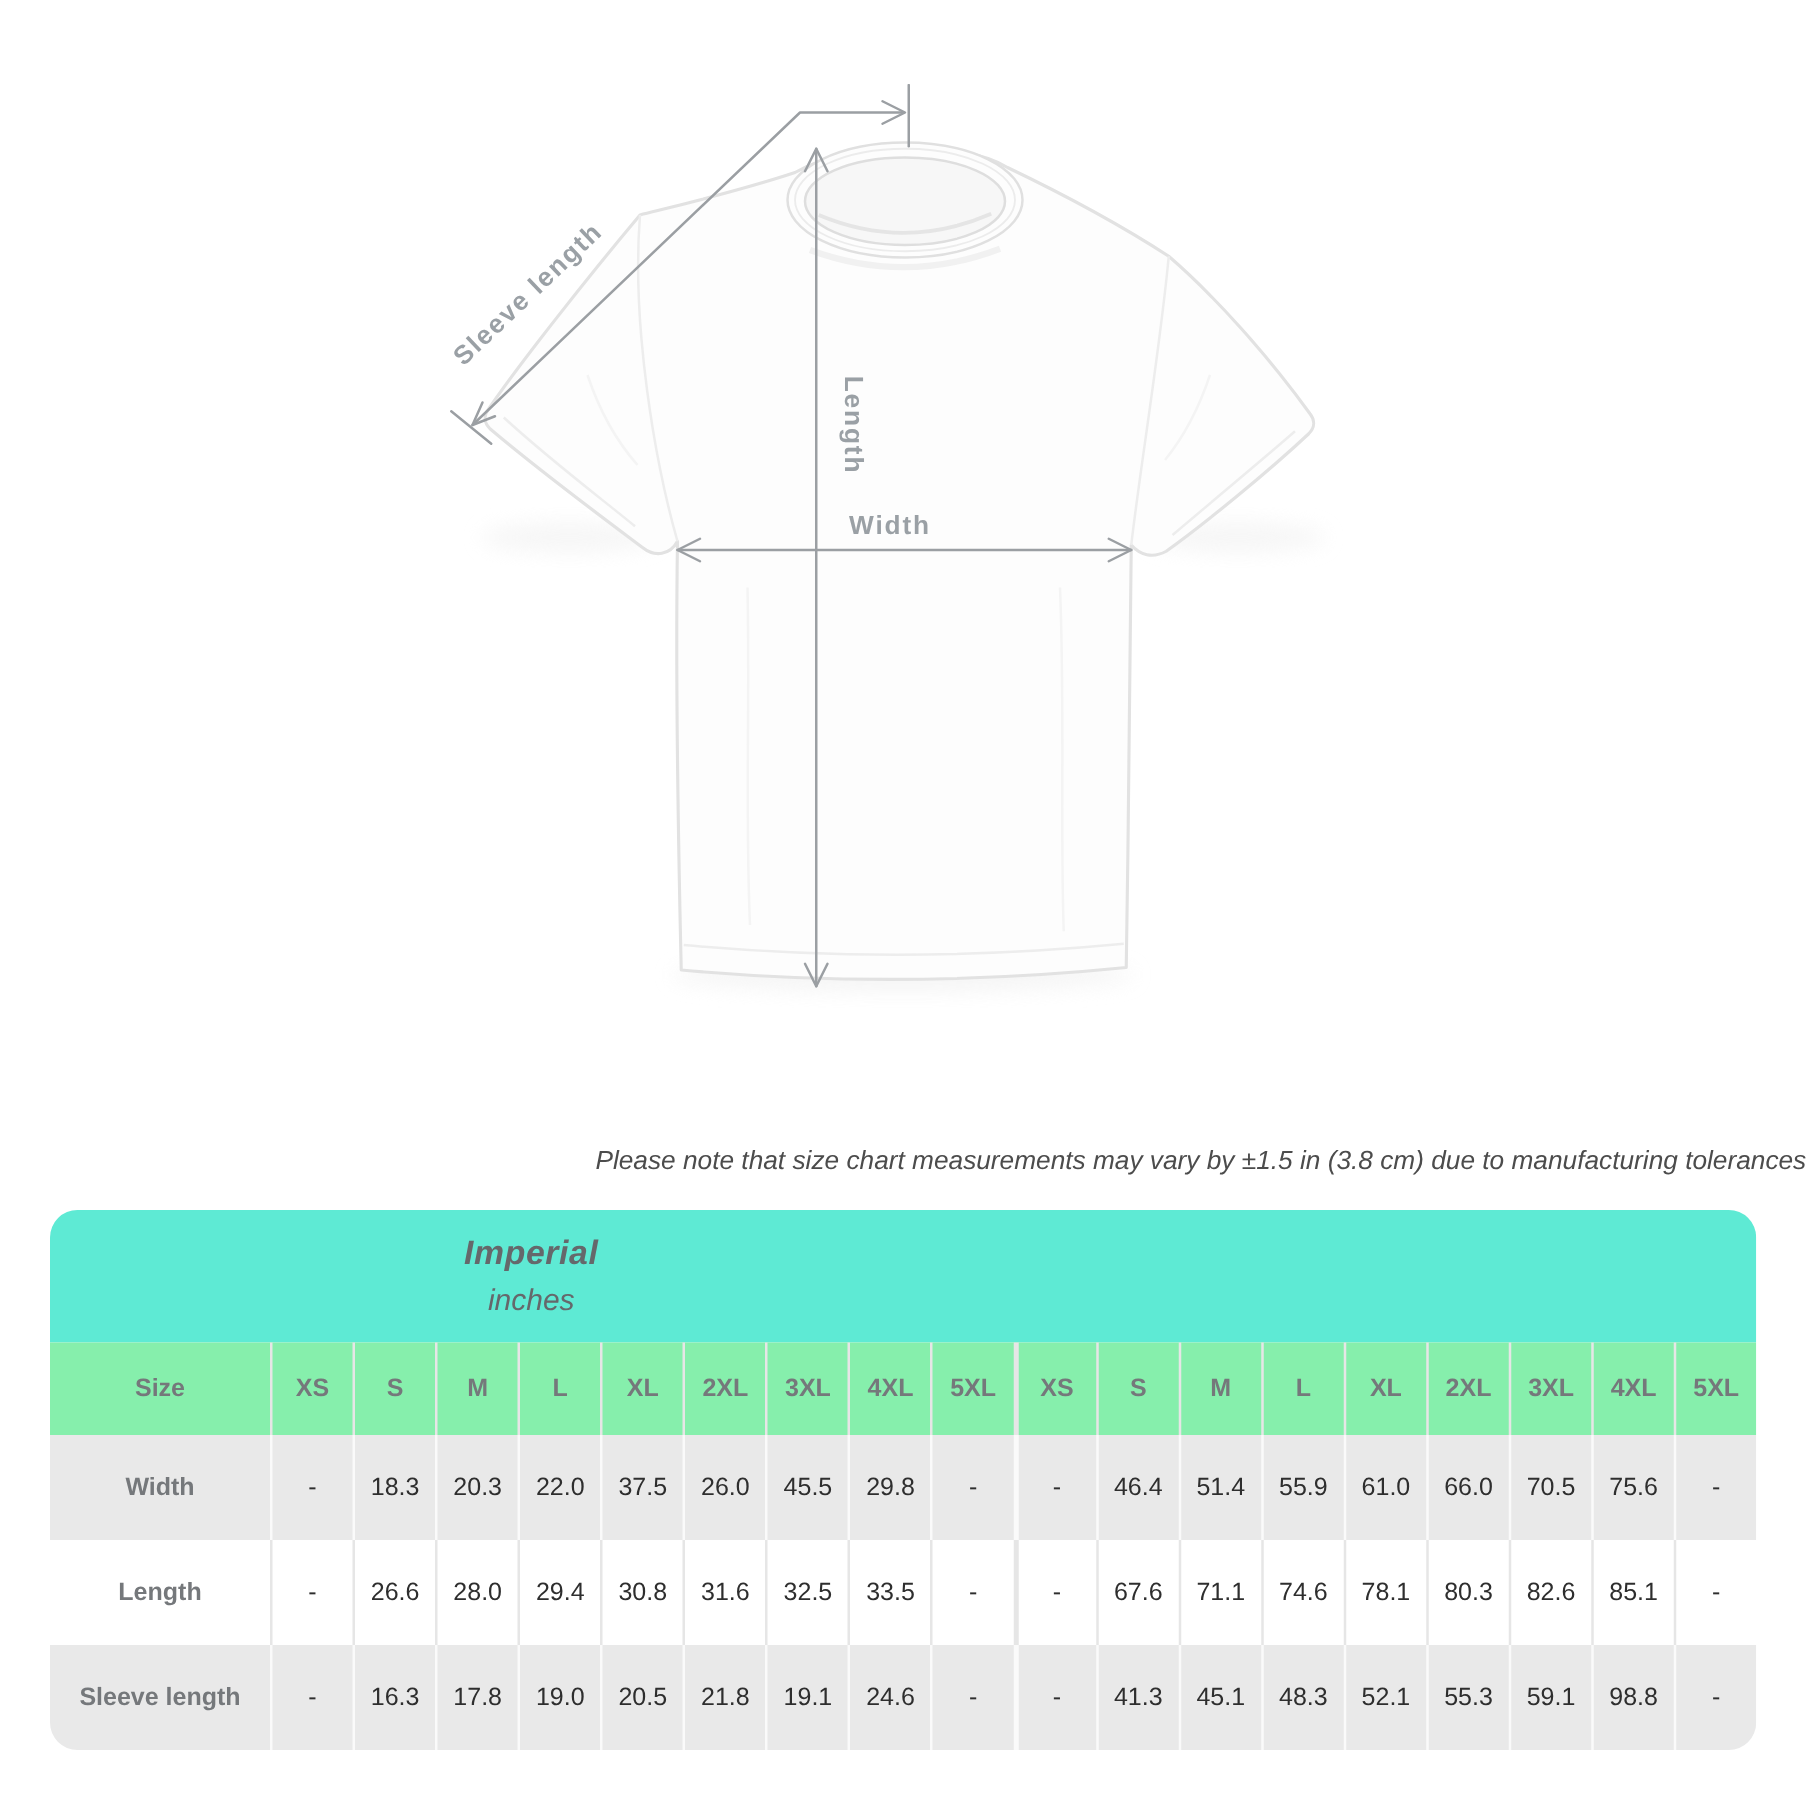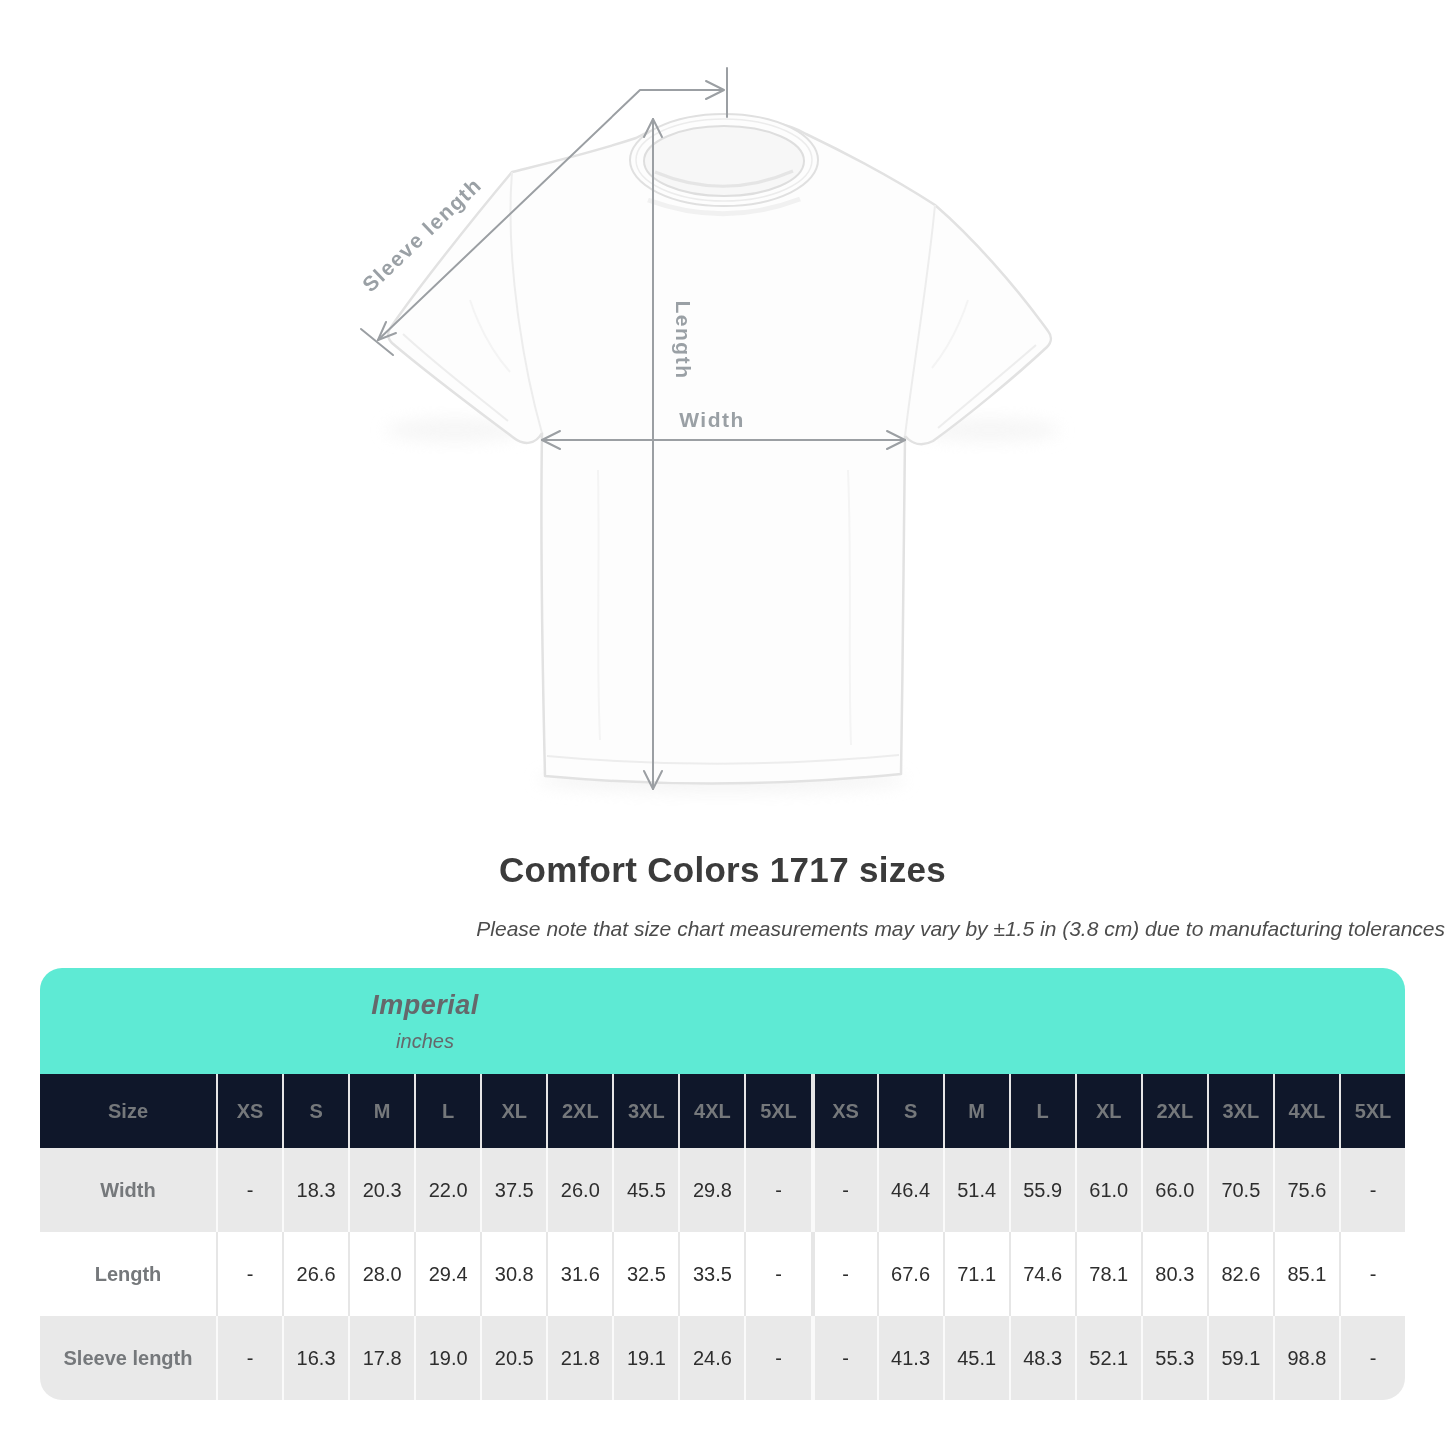--- a/index.html
+++ b/index.html
@@ -15,24 +15,24 @@
   .subtitle { position:absolute; top:917px; left:0; width:100%; text-align:right;
               font-size:21px; font-style:italic; color:#4c4c4c; }
 
   .table-wrap { position:absolute; left:40px; top:968px; width:1365px;
                 border-radius:22px; overflow:hidden; background:#fff; }
   .band { height:106px; background:#5eead4; display:flex; }
   .band-half { display:flex; flex-direction:column; align-items:center; justify-content:center; gap:9px; }
   .band-half.imperial { width:770px; }
   .band-half.metric { flex:1; }
   .unit-name { font-size:27px; font-weight:bold; font-style:italic; color:#65686b; letter-spacing:0.5px; }
-  .unit-sub  { font-size:20px; font-style:italic; color:#65686b; }
+  .unit-sub  { font-size:24px; font-style:italic; color:#65686b; }
 
   .trow { display:grid; grid-template-columns:176px repeat(18, 1fr); }
-  .trow.head      { height:74px; background:#0f172a; --sep:#e6e6e6; }
+  .trow.head      { height:74px; background:#86efac; --sep:#e6e6e6; }
   .trow.row-gray  { height:84px; background:#e9e9e9; --sep:#fafafa; }
   .trow.row-white { height:84px; background:#ffffff; --sep:#e6e6e6; }
   .cell { display:flex; align-items:center; justify-content:center;
           font-size:20px; color:#2e2e2e; }
   .trow .cell + .cell { border-left:2px solid var(--sep); }
   .trow .cell.metric-start { border-left-width:4px; }
   .label-cell { font-weight:bold; color:#75787b; }
   .trow.head .cell { font-weight:bold; color:#75787b; }
 </style>
 </head>
@@ -113,21 +113,20 @@
       </g>
     </g>
 
     <g>
       <text class="mlabel" transform="translate(427,240) rotate(-43.5)" text-anchor="middle">Sleeve length</text>
       <text class="mlabel" transform="translate(676,340) rotate(90)" text-anchor="middle">Length</text>
       <text class="mlabel" x="712" y="427" text-anchor="middle">Width</text>
     </g>
   </svg>
 
-  <div class="title">Comfort Colors 1717 sizes</div>
   <div class="subtitle">Please note that size chart measurements may vary by ±1.5 in (3.8 cm) due to manufacturing tolerances</div>
 
   <div class="table-wrap">
     <div class="band">
       <div class="band-half imperial">
         <div class="unit-name">Imperial</div>
         <div class="unit-sub">inches</div>
       </div>
     </div>
     <div id="size-grid">

